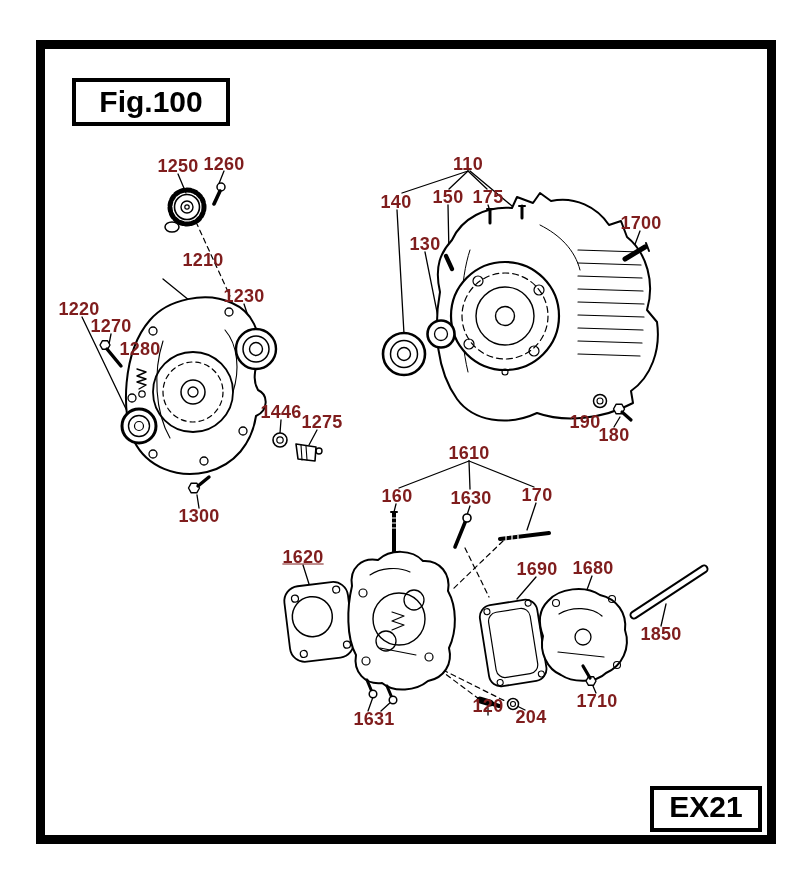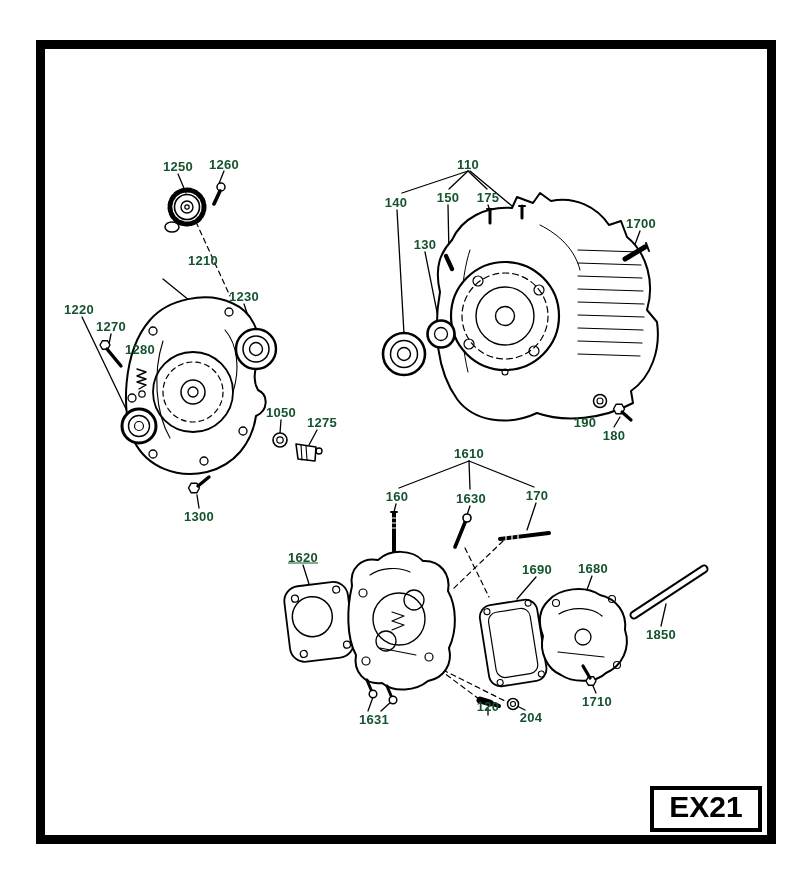--- a/index.html
+++ b/index.html
@@ -3,21 +3,21 @@
 <meta charset="utf-8">
 <style>
   html,body{margin:0;padding:0;background:#fff;}
   .page{position:relative;width:812px;height:884px;background:#fff;overflow:hidden;
         font-family:"Liberation Sans",sans-serif;}
   .frame{position:absolute;left:36px;top:40px;width:740px;height:804px;
          border:9px solid #000;box-sizing:border-box;}
   .diagram-svg{position:absolute;left:0;top:0;width:812px;height:884px;}
   .labels-layer{position:absolute;left:0;top:0;width:812px;height:884px;pointer-events:none;}
   .part-label{position:absolute;transform:translate(-50%,-50%);
-              font-weight:bold;font-size:13px;color:#14532d;white-space:nowrap;letter-spacing:.3px;}
+              font-weight:bold;font-size:18px;color:#7f1d1d;white-space:nowrap;letter-spacing:.3px;}
   .fig-box{position:absolute;left:72px;top:78px;width:158px;height:48px;
            border:4px solid #000;box-sizing:border-box;display:flex;align-items:center;justify-content:center;}
   .fig-box span{font-weight:bold;font-size:30px;color:#000;}
   .code-box{position:absolute;left:650px;top:786px;width:112px;height:46px;
             border:4px solid #000;box-sizing:border-box;display:flex;justify-content:center;}
   .code-box span{font-weight:bold;font-size:30px;color:#000;}
 </style>
 </head>
 <body>
 
@@ -255,37 +255,40 @@
       <span class="part-label" style="left: 396px; top: 202px;">140</span>
       <span class="part-label" style="left: 448px; top: 197px;">150</span>
       <span class="part-label" style="left: 488px; top: 197px;">175</span>
       <span class="part-label" style="left: 641px; top: 223px;">1700</span>
       <span class="part-label" style="left: 425px; top: 244px;">130</span>
       <span class="part-label" style="left: 163px; top: 260px; margin-left: 40px;">1210</span>
       <span class="part-label" style="left: 244px; top: 296px;">1230</span>
       <span class="part-label" style="left: 79px; top: 309px;">1220</span>
       <span class="part-label" style="left: 111px; top: 326px;">1270</span>
       <span class="part-label" style="left: 140px; top: 349px;">1280</span>
-      <span class="part-label" style="left: 281px; top: 412px;">1050</span>
+      <span class="part-label" style="left: 281px; top: 412px;">1446</span>
       <span class="part-label" style="left: 322px; top: 422px;">1275</span>
       <span class="part-label" style="left: 585px; top: 422px;">190</span>
       <span class="part-label" style="left: 614px; top: 435px;">180</span>
       <span class="part-label" style="left: 199px; top: 516px;">1300</span>
       <span class="part-label" style="left: 469px; top: 453px;">1610</span>
       <span class="part-label" style="left: 397px; top: 496px;">160</span>
       <span class="part-label" style="left: 471px; top: 498px;">1630</span>
       <span class="part-label" style="left: 537px; top: 495px;">170</span>
       <span class="part-label" style="left: 303px; top: 557px; text-decoration: underline;">1620</span>
       <span class="part-label" style="left: 537px; top: 569px;">1690</span>
       <span class="part-label" style="left: 593px; top: 568px;">1680</span>
       <span class="part-label" style="left: 661px; top: 634px;">1850</span>
       <span class="part-label" style="left: 374px; top: 719px;">1631</span>
       <span class="part-label" style="left: 597px; top: 701px;">1710</span>
       <span class="part-label" style="left: 488px; top: 687px; margin-top: 19px;">120</span>
       <span class="part-label" style="left: 531px; top: 717px;">204</span>
     </div>
 
+  <div class="fig-box">
+    <span>Fig.100</span>
+  </div>
 
   <div class="code-box">
     <span>EX21</span>
   </div>
 
 </div>
 
 </body></html>

